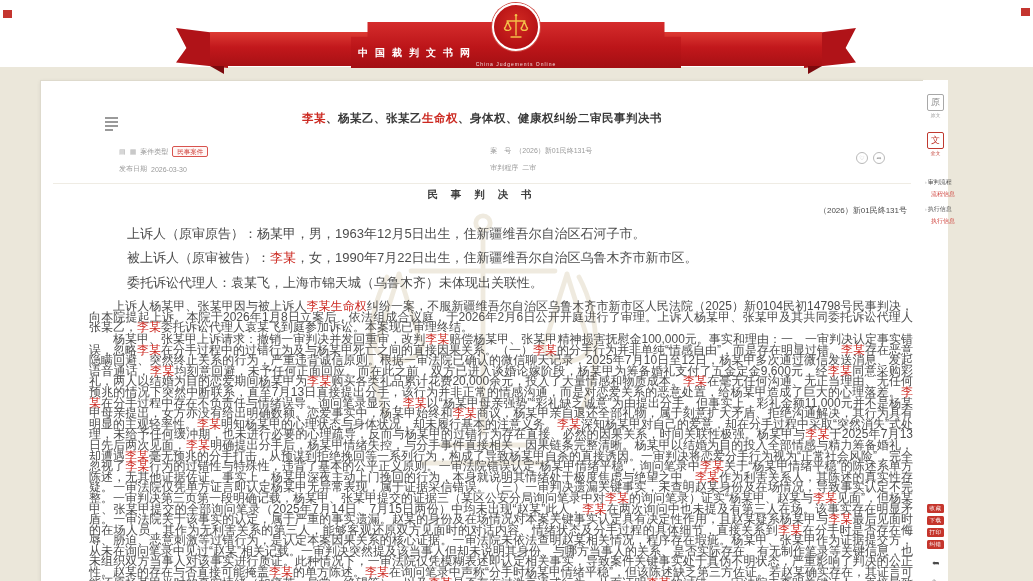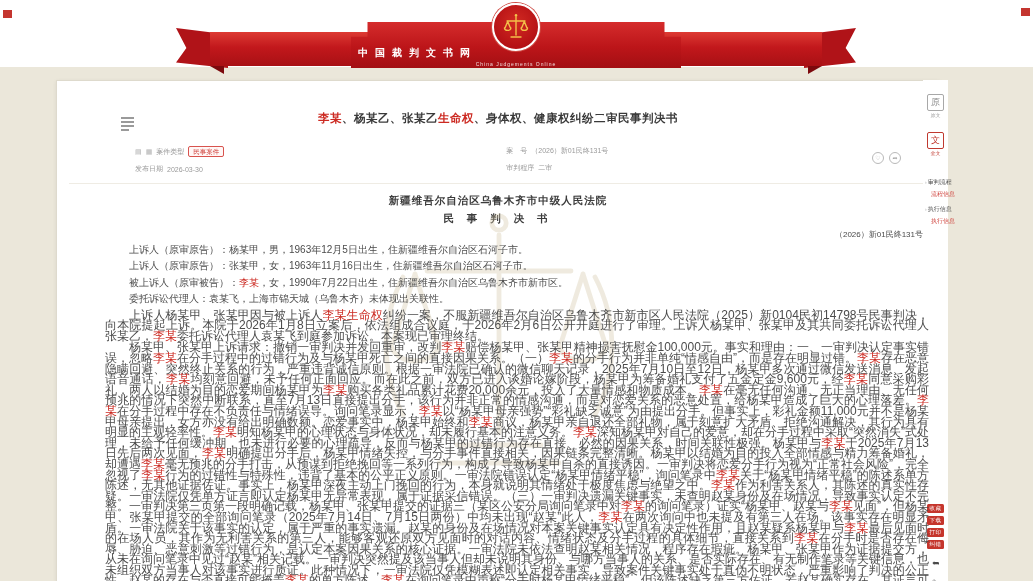--- a/index.html
+++ b/index.html
@@ -30,41 +30,41 @@
   .banner-title{position:absolute;left:0;right:14px;top:24px;text-align:left;color:#ffffff;
     font-size:10px;font-weight:bold;letter-spacing:7px;text-indent:7px;}
   .banner-sub{position:absolute;left:0;right:0;top:39px;text-align:center;color:rgba(255,255,255,.85);
     font-size:5px;letter-spacing:1px;}
   .emblem{position:absolute;left:50%;top:-3px;transform:translateX(-50%);width:44px;height:44px;border-radius:50%;
     background:radial-gradient(circle at 50% 40%,#d22a22 0%,#b51115 70%);
     border:2px solid #ffffff;box-shadow:0 0 0 1px #cf4b44;display:flex;align-items:center;justify-content:center;}
   .emblem svg{display:block;}
 
   
-  .page{position:absolute;left:56px;top:80px;width:882px;height:501px;background:#ffffff;
+  .page{position:absolute;left:40px;top:80px;width:882px;height:501px;background:#ffffff;
     border:1px solid #dedacd;border-bottom:none;box-shadow:0 1px 4px rgba(0,0,0,.07);overflow:hidden;}
   .outline-icon{position:absolute;left:64px;top:36px;width:13px;}
   .outline-icon i{display:block;height:1.6px;background:#9a9a9a;margin-bottom:2.4px;}
   .outline-icon i:last-child{width:8px;}
   .doc-title{margin:30px 60px 0 60px;text-align:center;font-size:11.5px;font-weight:bold;color:#3a3a3a;letter-spacing:.5px;}
   .meta-row{position:relative;margin:20px 14px 0 78px;display:flex;font-size:7px;color:#9a9a9a;}
   .meta-col{width:47%;}
   .meta-line{margin-bottom:7px;display:flex;align-items:center;gap:4px;}
   .meta-ic{color:#b4b4b4;font-size:7px;}
   .badge{display:inline-block;border:1px solid #d8534e;color:#cf423c;font-size:6.5px;
     padding:0 4px;line-height:9px;border-radius:2px;background:#fff7f6;}
   .meta-circles{position:absolute;right:24px;top:6px;display:flex;gap:5px;}
   .circle-ic{width:10px;height:10px;border:1px solid #b9b9b9;border-radius:50%;color:#a7a7a7;
     font-size:6px;line-height:10px;text-align:center;}
   .meta-divider{margin:2px 12px 0 12px;border-top:1px solid #efece4;}
   .court-name{margin-top:10px;text-align:center;font-size:10.5px;font-weight:bold;color:#3c3c3c;letter-spacing:1px;}
   .doc-type{margin-top:4px;text-align:center;font-size:10.5px;font-weight:bold;color:#3c3c3c;letter-spacing:5px;}
   .case-number-line{margin:3px 16px 0 0;text-align:right;font-size:8px;color:#4a4a4a;}
   .doc-body{position:relative;margin:4px 10px 0 48px;z-index:2;}
-  .party{margin:4px;font-size:10px;line-height:12.4px;color:#4b4b4b;text-indent:2em;}
+  .party{margin:12px;font-size:13px;line-height:12.4px;color:#4b4b4b;text-indent:2em;}
   .para{margin:0;font-size:12px;line-height:10.6px;color:#4b4b4b;text-indent:2em;text-align:justify;}
   .para + .para{margin-top:1px;}
   .red{color:#cc2a22;}
   .watermark{position:absolute;left:292px;top:118px;width:300px;height:330px;opacity:.33;z-index:1;pointer-events:none;}
 
   
   .rail{position:absolute;left:923px;top:80px;width:25px;height:501px;background:#ffffff;}
   .stamp{width:15px;height:15px;margin:0 auto;border:1px solid #a8a8a8;border-radius:2px;
     color:#8d8d8d;font-size:9px;line-height:15px;text-align:center;}
   .stamp-label{margin-top:1px;text-align:center;font-size:5px;color:#9a9a9a;}
@@ -147,42 +147,40 @@
           <span>二审</span>
         </div>
       </div>
       <div class="meta-circles">
         <div class="circle-ic">♡</div>
         <div class="circle-ic">➦</div>
       </div>
     </div>
     <div class="meta-divider"></div>
 
-    <div class="court-name">新疆维吾尔自治区乌鲁木齐市中级人民法院</div>
     <div class="doc-type">民 事 判 决 书</div>
     <div class="case-number-line">（2026）新01民终131号</div>
 
     <svg class="watermark" viewBox="0 0 100 110">
       <g stroke="#cfc2a0" stroke-width="1.6" fill="none" stroke-linecap="round">
         <path d="M18 72 a38 44 0 0 1 0 -46"></path>
         <path d="M82 72 a38 44 0 0 0 0 -46"></path>
         <line x1="50" y1="12" x2="50" y2="78"></line>
         <line x1="26" y1="24" x2="74" y2="24"></line>
         <path d="M14 48 a8 6 0 0 0 16 0 M22 25 L15 47 M22 25 L29 47"></path>
         <path d="M70 48 a8 6 0 0 0 16 0 M78 25 L71 47 M78 25 L85 47"></path>
         <line x1="36" y1="82" x2="64" y2="82"></line>
         <line x1="30" y1="88" x2="70" y2="88"></line>
         <circle cx="50" cy="8" r="2.4"></circle>
       </g>
     </svg>
 
     <div class="doc-body">
       <div>
           <p class="party">上诉人（原审原告）：杨某甲，男，1963年12月5日出生，住新疆维吾尔自治区石河子市。</p>
-          <p class="party">上诉人（原审原告）：张某甲，女，1963年11月16日出生，住新疆维吾尔自治区石河子市。</p>
           <p class="party">被上诉人（原审被告）：<span class="red">李某</span>，女，1990年7月22日出生，住新疆维吾尔自治区乌鲁木齐市新市区。</p>
           <p class="party">委托诉讼代理人：袁某飞，上海市锦天城（乌鲁木齐）未体现出关联性。</p>
         </div>
       <div>
           <p class="para">上诉人杨某甲、张某甲因与被上诉人<span class="red">李某</span><span class="red">生命权</span>纠纷一案，不服新疆维吾尔自治区乌鲁木齐市新市区人民法院（2025）新0104民初14798号民事判决，向本院提起上诉。本院于2026年1月8日立案后，依法组成合议庭，于2026年2月6日公开开庭进行了审理。上诉人杨某甲、张某甲及其共同委托诉讼代理人张某乙，<span class="red">李某</span>委托诉讼代理人袁某飞到庭参加诉讼。本案现已审理终结。</p>
           <p class="para">杨某甲、张某甲上诉请求：撤销一审判决并发回重审，改判<span class="red">李某</span>赔偿杨某甲、张某甲精神损害抚慰金100,000元。事实和理由：一、一审判决认定事实错误，忽略<span class="red">李某</span>在分手过程中的过错行为及与杨某甲死亡之间的直接因果关系。（一）<span class="red">李某</span>的分手行为并非单纯“情感自由”，而是存在明显过错。<span class="red">李某</span>存在恶意隐瞒回避、突然终止关系的行为，严重违背诚信原则。根据一审法院已确认的微信聊天记录，2025年7月10日至12日，杨某甲多次通过微信发送消息、发起语音通话，<span class="red">李某</span>均刻意回避，未予任何正面回应。而在此之前，双方已进入谈婚论嫁阶段，杨某甲为筹备婚礼支付了五金定金9,600元，经<span class="red">李某</span>同意采购彩礼，两人以结婚为目的恋爱期间杨某甲为<span class="red">李某</span>购买各类礼品累计花费20,000余元，投入了大量情感和物质成本。<span class="red">李某</span>在毫无任何沟通、无正当理由、无任何预兆的情况下突然中断联系，直至7月13日直接提出分手，该行为并非正常的情感沟通，而是对恋爱关系的恶意处置，给杨某甲造成了巨大的心理落差。<span class="red">李某</span>在分手过程中存在不负责任与情绪误导。询问笔录显示，<span class="red">李某</span>以“杨某甲母亲强势”“彩礼缺乏诚意”为由提出分手。但事实上，彩礼金额11,000元并不是杨某甲母亲提出，女方亦没有给出明确数额。恋爱事实中，杨某甲始终和<span class="red">李某</span>商议，杨某甲亲自退还全部礼物，属于刻意扩大矛盾、拒绝沟通解决，其行为具有明显的主观轻率性。<span class="red">李某</span>明知杨某甲的心理状态与身体状况，却未履行基本的注意义务。<span class="red">李某</span>深知杨某甲对自己的爱意，却在分手过程中采取“突然消失”式处理，未给予任何缓冲期，也未进行必要的心理疏导，反而与杨某甲的过错行为存在直接、必然的因果关系，时间关联性极强。杨某甲与<span class="red">李某</span>于2025年7月13日先后两次见面，<span class="red">李某</span>明确提出分手后，杨某甲情绪失控，与分手事件直接相关，因果链条完整清晰。杨某甲以结婚为目的投入全部情感与精力筹备婚礼，却遭遇<span class="red">李某</span>毫无预兆的分手打击，从预谋到拒绝挽回等一系列行为，构成了导致杨某甲自杀的直接诱因。一审判决将恋爱分手行为视为“正常社会风险”，完全忽视了<span class="red">李某</span>行为的过错性与特殊性，违背了基本的公平正义原则。一审法院错误认定“杨某甲情绪平稳”，询问笔录中<span class="red">李某</span>关于“杨某甲情绪平稳”的陈述系单方陈述，无其他证据佐证。事实上，杨某甲深夜主动上门挽回的行为，本身就说明其情绪处于极度焦虑与绝望之中。<span class="red">李某</span>作为利害关系人，其陈述的真实性存疑。一审法院仅凭单方证言即认定杨某甲无异常表现，属于证据采信错误。（三）一审判决遗漏关键事实，未查明赵某身份及在场情况，导致事实认定不完整。一审判决第三页第一段明确记载，杨某甲、张某甲提交的证据三（某区公安分局询问笔录中对<span class="red">李某</span>的询问笔录）证实“杨某甲、赵某与<span class="red">李某</span>见面”，但杨某甲、张某甲提交的全部询问笔录（2025年7月14日、7月15日两份）中均未出现“赵某”此人，<span class="red">李某</span>在两次询问中也未提及有第三人在场。该事实存在明显矛盾。一审法院关于该事实的认定，属于严重的事实遗漏。赵某的身份及在场情况对本案关键事实认定具有决定性作用，且赵某疑系杨某甲与<span class="red">李某</span>最后见面时的在场人员，其作为无利害关系的第三人，能够客观还原双方见面时的对话内容、情绪状态及分手过程的具体细节，直接关系到<span class="red">李某</span>在分手时是否存在侮辱、胁迫、恶意刺激等过错行为，是认定本案因果关系的核心证据。一审法院未依法查明赵某相关情况，程序存在瑕疵。杨某甲、张某甲作为证据提交方，从未在询问笔录中见过“赵某”相关记载。一审判决突然提及该当事人但却未说明其身份、与哪方当事人的关系、是否实际存在、有无制作笔录等关键信息，也未组织双方当事人对该事实进行质证。此种情况下，一审法院仅凭模糊表述即认定相关事实，导致案件关键事实处于真伪不明状态，严重影响了判决的公正性。赵某的存在与否直接可能掩盖<span class="red">李某</span>的单方陈述。<span class="red">李某</span>在询问笔录中声称“分手时杨某甲情绪平稳”，但该陈述缺乏第三方佐证。若赵某确实存在，其证言可能还原杨某甲当时的真实情绪（如痛苦、异常、绝望等），以及<span class="red">李某</span>是否存在过激言语或行为，从而证明<span class="red">李某</span>的过错。一审法院未查明关键证人，直接导致案件事实认定错误。二、一审判决适用法律错误，混淆了情感自由与过错侵权的界限。（一）一审判决对“侵权责任构成要件”的认定存在严重偏差。<span class="red">李某</span>的行为具有违法性。恋爱关系中，双方均负有诚实信用、互相尊重、善良处理情感后果的基本义务，该义务虽未明文规定于法律条文，但属于公序良俗体系适用的基本道德义务。违反该义务并造成严重后果的，应认定为具有法律上的违法性。<span class="red">李某</span>恶意隐瞒沟通、突然终止关系、无视杨某甲对自己的真心付出，违背了公序良俗，损害了杨某甲的人格权益，属于违法行为。<span class="red">李某</span>存在明显的主观过错。<span class="red">李某</span>作为完全民事行为能力人，明知杨某甲与自己的感情，并且杨某甲的同事、朋友均看出杨某甲要和<span class="red">李某</span>结婚，却刻意采取极端方式处理恋爱关系，对其行为可能造成的后果持放任态度，属于间接故意。一审法院认为“<span class="red">李某</span>对杨某甲死亡无预见可能性”，显然与事实不符。作为亲密伴侣，<span class="red">李某</span>应当预见突然分手可能给投入极深的杨某甲造成致命打击，却未采取任何避免措施，其主观过错十分明显。精神损害后果与过错行为直接关联。杨某甲、张某甲作为杨某甲的父母，老年丧子，遭受了难以忍受的精神打击，至今无法正常生活，该精神损害后果直接源于<span class="red">李某</span>的过错行为，符合《中华人民共和国民法典》第一千一百八十三条规定的精神损害赔偿情形。一审法院以“不构成侵权”为由拒绝适用该条文，属于适用法律错误。（二）一审法院错误适用“情感自由”抗辩，违背公序良俗。情感自由非绝对的权利，行使该权利不得损害他人合法权益，不得违背公序良俗。<span class="red">李某</span>在恋爱关系中享受了杨某甲的情感付出与物质投入，却在婚礼筹备关键阶段，以不诚信、不负责的方式终止关系，其行为已超出情感自由的合理界限，构成了对他人权益的侵害。一审法院将此种过错行为等同于“正常情感行为”，实质上是纵容了违背公序良俗的行为，违背了“权利与义务相一致”的民法基本原则。三、一审法院证据采信存在重大瑕疵，导致事实认定不全面。对杨某甲、张某甲提交的关键证据审查不当。杨某甲、张某甲提交的杨某甲与袁某的聊天记录、家属间的聊天记录以及恋爱期间的消费记录，能够证明杨某甲以结婚为目的的巨大投入，该事实直接关系到<span class="red">李某</span>突然分手对杨某甲造成的打击程度，与本案因果关系认定密切相关。一审法院以“未体现出关联性”为由不予确认，属于证据审查不当。</p>
         </div>
     </div>
   </div>
 

